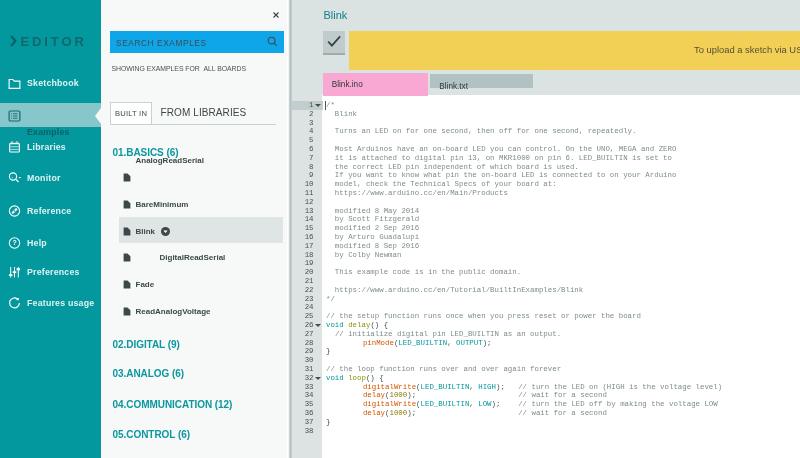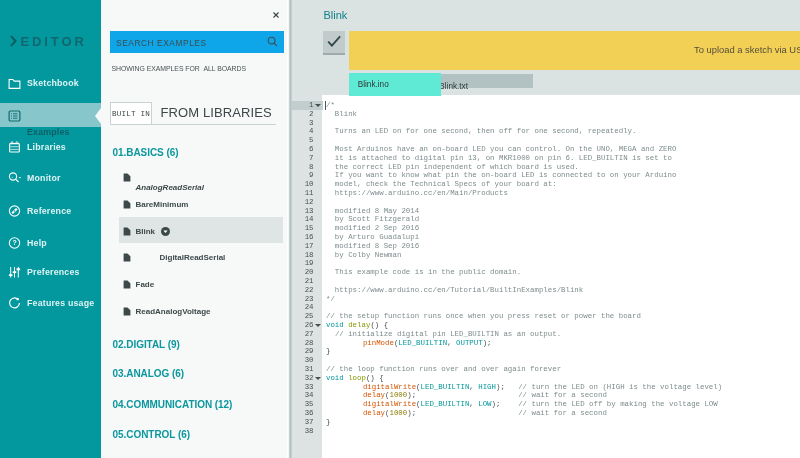--- a/index.html
+++ b/index.html
@@ -24,34 +24,34 @@
   .navitem.sel { background:none; }
   #selbg { left:0; top:103.3px; width:101px; height:24.1px; background:#87c6ca; }
   .navitem.sel .lb { color:#0d5f65;margin-top:16px; }
   #wedge { left:94.5px; top:107.5px; width:0; height:0; border-top:8px solid transparent; border-bottom:8px solid transparent; border-right:6.5px solid #f7f9f9; }
 
   
   
   #searchbox { left:109.5px; top:30.5px; width:174px; height:22px; background:#0ea5e9; }
   #searchbox .t { position:absolute; left:6.5px; top:7.5px; font-size:8.3px; letter-spacing:0.6px; color:#3f4b4b; white-space:nowrap; }
   #showing { left:111.5px; top:65.3px; font-size:6.9px; letter-spacing:-0.05px; color:#475252; white-space:nowrap; }
-  #tabBI { left:110px; top:101.5px; width:42px; height:22.5px; background:#fff; border:1px solid #c9d2d2; border-bottom:none; z-index:2; text-align:center; font-size:7.6px; letter-spacing:0.2px; color:#3c4747; line-height:22.5px;font-family:Liberation Mono, monospace; }
-  #tabFL { left:160.5px; top:101.5px; font-size:13px; letter-spacing:0.1px; color:#3c4747; line-height:22.5px; white-space:nowrap; }
+  #tabBI { left:110px; top:101.5px; width:42px; height:22.5px; background:#fff; border:1px solid #c9d2d2; border-bottom:none; z-index:2; text-align:center; font-size:7.6px; letter-spacing:0.2px; color:#3c4747; line-height:22.5px; }
+  #tabFL { left:160.5px; top:101.5px; font-size:10px; letter-spacing:0.1px; color:#3c4747; line-height:22.5px; white-space:nowrap; }
   #tabline { left:110px; top:123.5px; width:166px; height:1px; background:#c9d2d2; }
   .cat { position:absolute; left:112.5px; font-size:10px; font-weight:bold; color:#0b979d; letter-spacing:-0.05px; white-space:nowrap; }
   .item { position:absolute; left:135.5px; font-size:8px; font-weight:bold; color:#3d4949; white-space:nowrap; }
   .ficon { position:absolute; left:122.5px; width:8px; height:9px; }
   #blinkrow { left:119px; top:217.4px; width:164px; height:26px; background:#dfe4e4; }
 
   
   #title { left:323.5px; top:8.6px; font-size:11px; font-weight:normal; color:#0e7e89; letter-spacing:0px; }
   #checkbtn { left:322.5px; top:30.8px; width:22.3px; height:23.8px; background:#c2cbcb; border-bottom:2.3px solid #9fabaa; }
   #ybar { left:349px; top:30.8px; width:451px; height:39.7px; background:#f2d055; overflow:hidden; }
   #ybar .t { position:absolute; left:345px; top:13.5px; font-size:9.4px; color:#564f3a; white-space:nowrap; }
-  #ftab1 { left:322.75px; top:72.6px; width:92px; height:23px; background:#5eead4; z-index:2;margin-left:26px; }
+  #ftab1 { left:322.75px; top:72.6px; width:105px; height:23px; background:#f9a8d4; z-index:2; }
   #ftab1 .t, #ftab2 .t { position:absolute; left:9px; top:7.8px; font-size:8.2px; color:#2e3939; white-space:nowrap; }
   #ftab2 { left:430.3px; top:74px; width:102.3px; height:14px; background:#b2c1c2; }
 
   
   #gutline1 { left:292px; top:101.1px; width:30.7px; height:8.8px; background:#c2cdcd; }
   #gutnums { left:288px; top:101.1px; width:25.5px; text-align:right; font-family:"Liberation Mono", monospace; font-size:7.4px; line-height:8.8px; color:#45514f; }
   .fold { position:absolute; left:315.2px; width:0; height:0; border-left:3.1px solid transparent; border-right:3.1px solid transparent; border-top:3.8px solid #42504f; }
   #codepre { left:326px; top:101.1px; font-family:"Liberation Mono", monospace; font-size:7.4px; line-height:8.8px; color:#434f54; white-space:pre; }
   .cm { color:#7e8c8d; }
   .kw { color:#00979c; }
@@ -150,21 +150,21 @@
 </div>
 <div class="abs" id="showing">SHOWING EXAMPLES FOR&nbsp;&nbsp;ALL BOARDS</div>
 <div class="abs" id="tabBI">BUILT IN</div>
 <div class="abs" id="tabFL">FROM LIBRARIES</div>
 <div class="abs" id="tabline"></div>
 <div class="abs" id="blinkrow"></div>
 <div class="cat" style="top:146.5px;">01.BASICS (6)</div>
 <svg class="ficon" style="top:172.7px;" viewBox="0 0 8 9">
     <path d="M0.6 0.5h3.9L7.4 3.3v5.2H0.6z" fill="#3d4949"></path>
   </svg>
-<div class="item" style="top:183px;font-style:italic;">AnalogReadSerial</div>
+<div class="item" style="top:156px;">AnalogReadSerial</div>
 <svg class="ficon" style="top:199.6px;" viewBox="0 0 8 9">
     <path d="M0.6 0.5h3.9L7.4 3.3v5.2H0.6z" fill="#3d4949"></path>
   </svg>
 <div class="item" style="top:199.6px;">BareMinimum</div>
 <svg class="ficon" style="top:226.5px;" viewBox="0 0 8 9">
     <path d="M0.6 0.5h3.9L7.4 3.3v5.2H0.6z" fill="#3d4949"></path>
   </svg>
 <div class="item" style="top:226.5px;">Blink</div>
 <svg class="abs" style="left:160.6px;top:226.8px;" width="9" height="9" viewBox="0 0 8 8">
     <circle cx="4" cy="4" r="4" fill="#3d4949"></circle>

